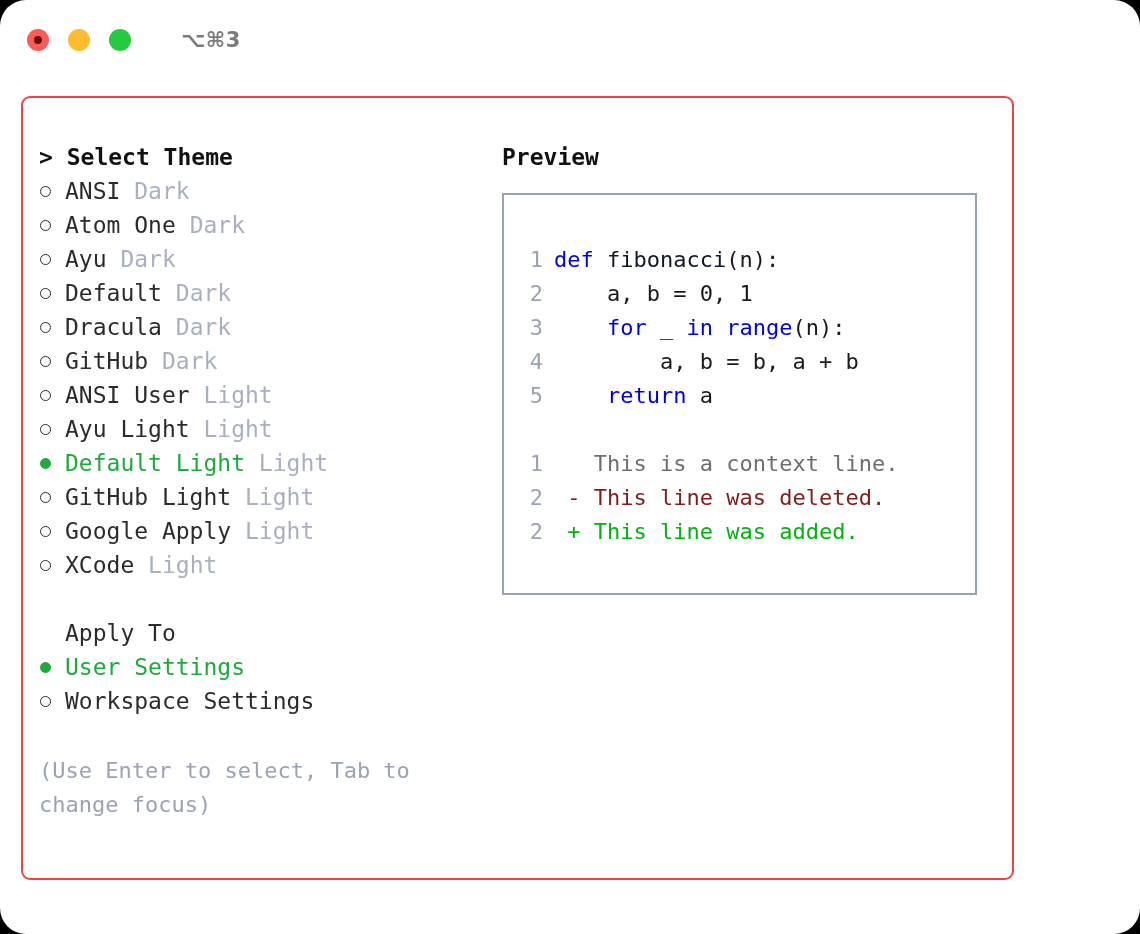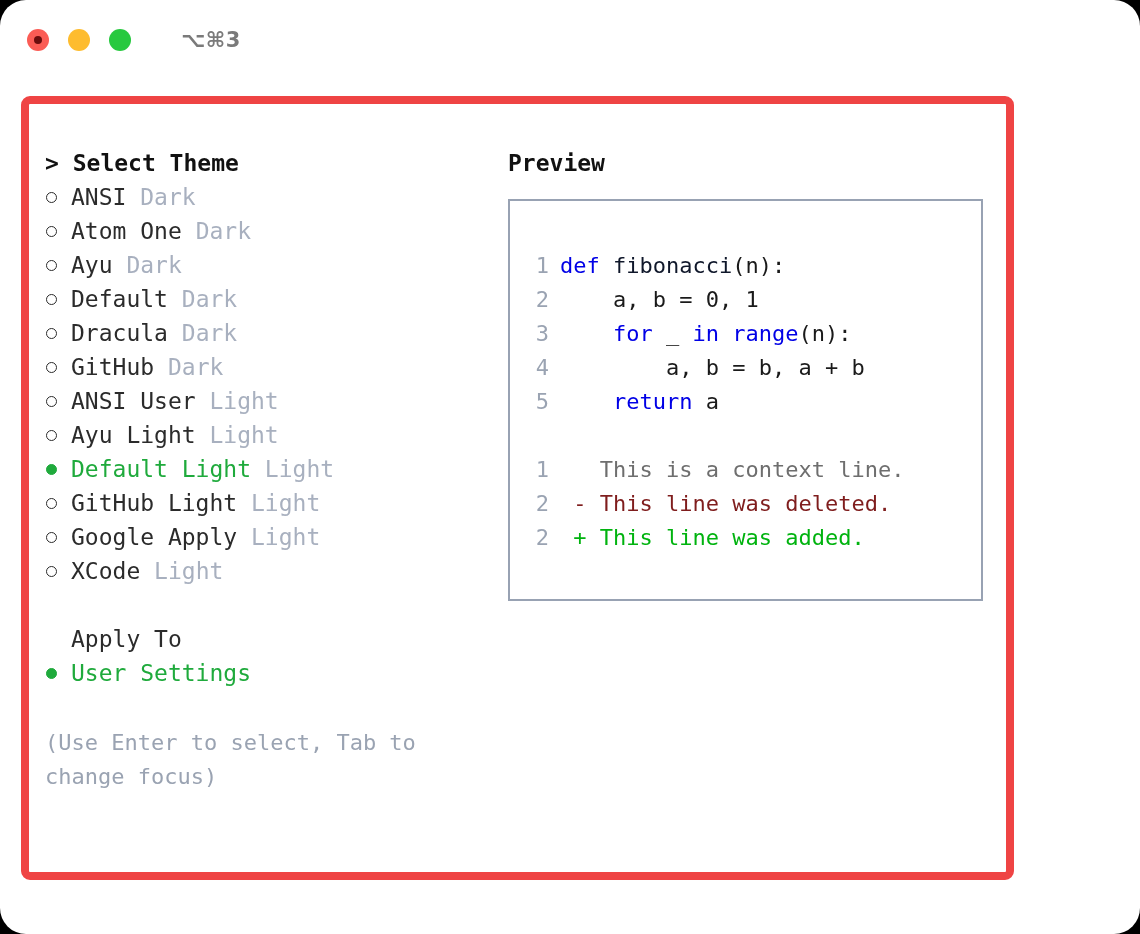--- a/index.html
+++ b/index.html
@@ -70,21 +70,21 @@
     font-family: "DejaVu Sans", "Liberation Sans", sans-serif;
   }
 
   
   .card {
     position: absolute;
     left: 21px;
     top: 96px;
     width: 993px;
     height: 784px;
-    border: 8px solid #ef4444;
+    border: 2px solid #ef4444;
     border-radius: 9px;
     box-sizing: border-box;
     background: #ffffff;
   }
 
   .columns {
     position: absolute;
     left: 0; top: 0;
     width: 100%; height: 100%;
   }
@@ -239,20 +239,21 @@
             <div class="row"><span class="marker-bullet"></span><span class="item-name">Google Apply</span><span class="item-tag"> Light</span></div>
             <div class="row"><span class="marker-bullet"></span><span class="item-name">XCode</span><span class="item-tag"> Light</span></div>
           </div>
 
         <div class="spacer-md"></div>
 
         <div class="subheader">Apply To</div>
 
         <div id="apply-rows">
             <div class="row"><span class="marker-bullet filled"></span><span class="item-name selected">User Settings</span></div>
+            <div class="row"><span class="marker-bullet"></span><span class="item-name">Workspace Settings</span></div>
           </div>
 
         <div class="hint">(Use Enter to select, Tab to change focus)</div>
       </div>
 
       <div class="right-col">
         <div class="preview-title">Preview</div>
         <div class="preview-box">
           <div class="code-area">
             <div id="code-lines">

